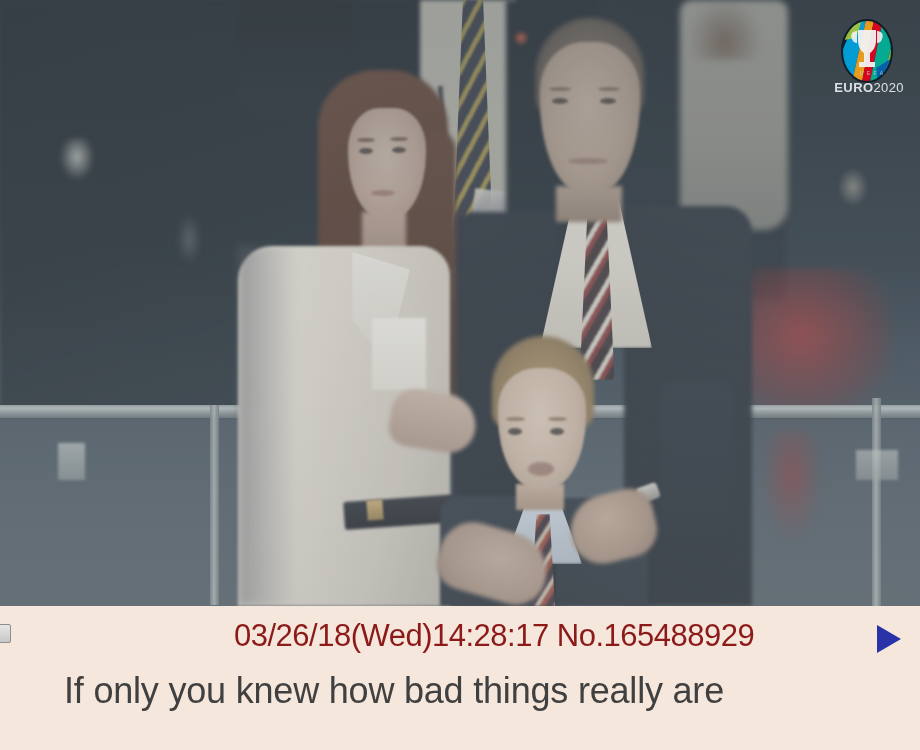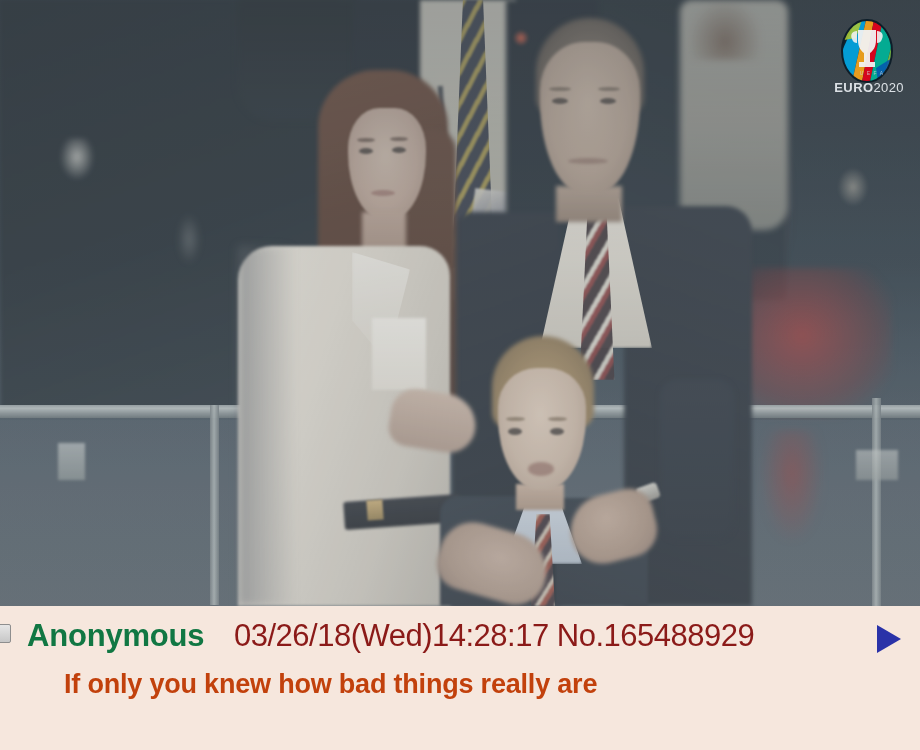--- a/index.html
+++ b/index.html
@@ -556,23 +556,23 @@
     width: 0; height: 0;
     border-top: 14px solid transparent;
     border-bottom: 14px solid transparent;
     border-left: 24px solid #2a32a8;
   }
   .post-body {
     position: absolute;
     left: 64px; top: 62px;
     width: 820px;
     font-family: "Liberation Sans", sans-serif;
-    font-size: 27px;
-    font-weight: 700;
-    color: #c2410c;
+    font-size: 36px;
+    font-weight: 400;
+    color: #404040;
     letter-spacing: -.2px;
     line-height: 1.25;
   }
 </style>
 </head>
 <body>
 
 <div class="screen">
 
   <div class="media">
@@ -681,20 +681,19 @@
       </g>
       <ellipse cx="31" cy="33" rx="25" ry="31" fill="none" stroke="#0b1c27" stroke-width="2"></ellipse>
     </svg>
     <div class="euro-uefa">U E F A</div>
     <div class="euro-word"><span>EURO</span><span class="yr">2020</span></div>
   </div>
 
   <div class="post">
     <div class="post-header">
       <div class="post-checkbox"></div>
-      <div class="post-name">Anonymous</div>
       <div class="post-meta">03/26/18(Wed)14:28:17 No.165488929</div>
       <div class="post-expand"></div>
     </div>
     <div class="post-body">If only you knew how bad things really are</div>
   </div>
 
 </div>
 
 </body></html>

